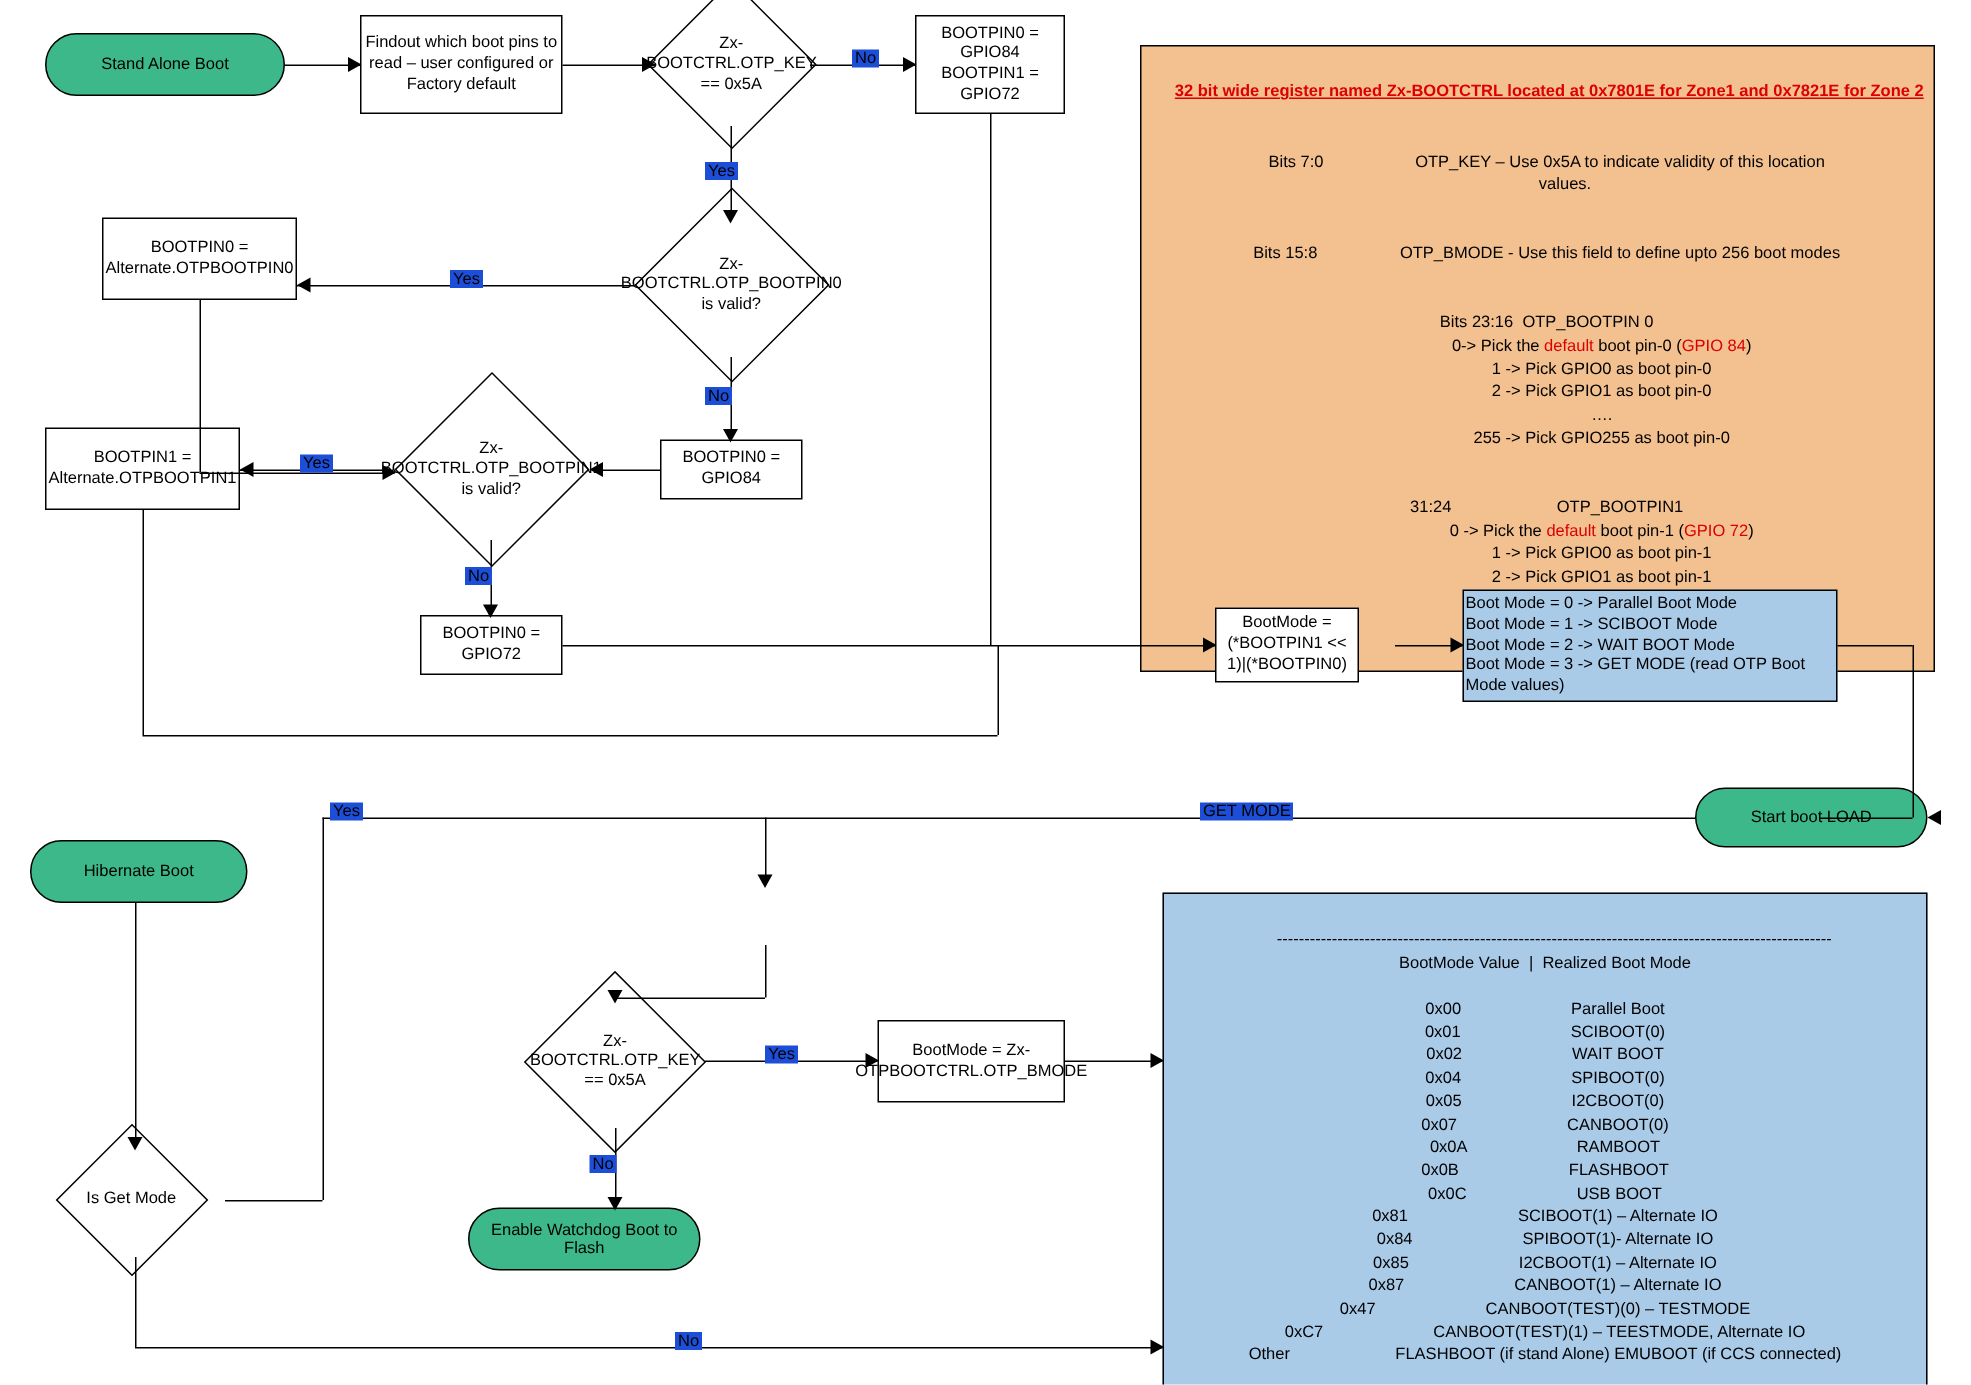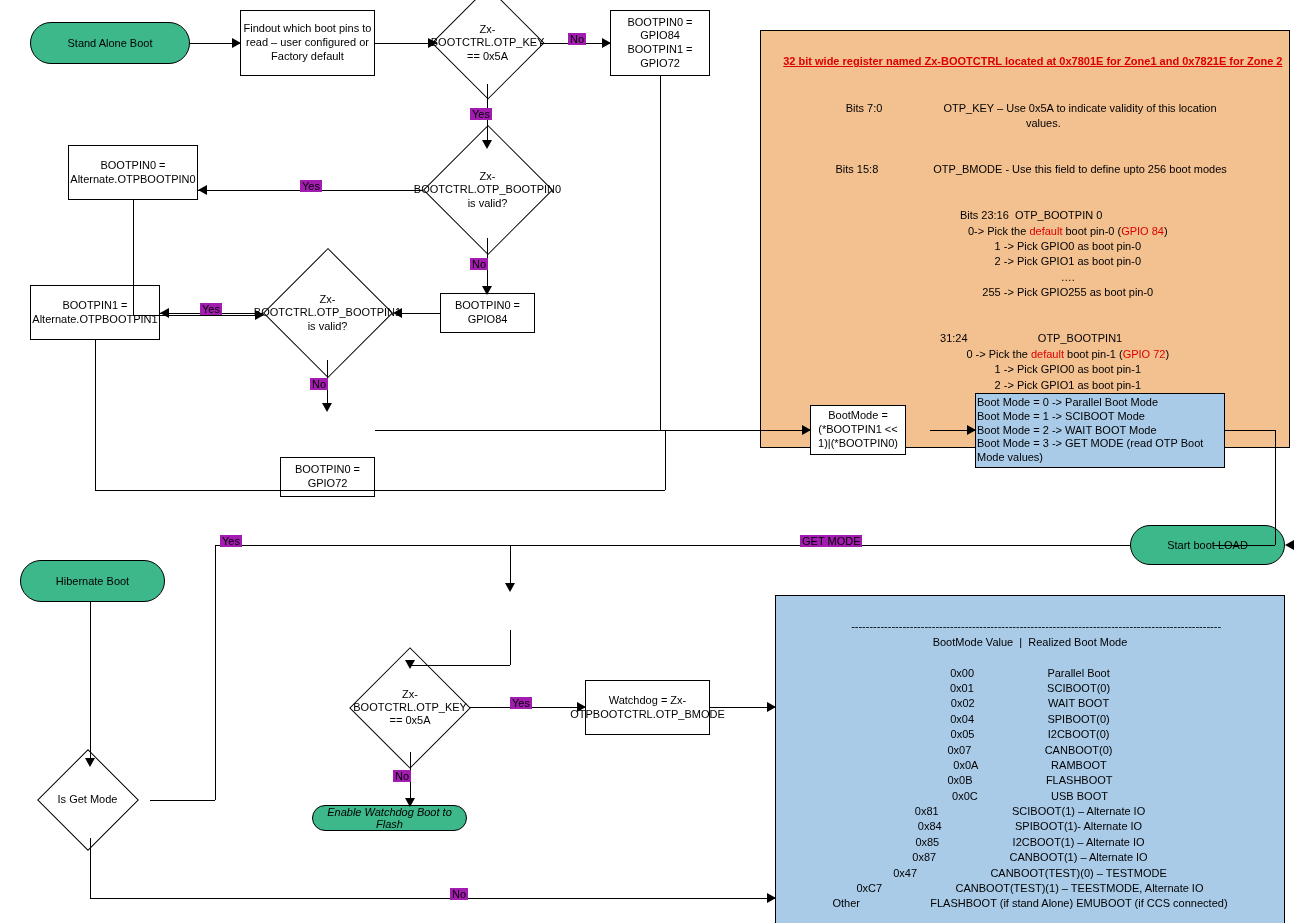--- a/index.html
+++ b/index.html
@@ -10,21 +10,21 @@
   .terminal.round{border-radius:24px;}
   .note{border:1px solid #000;padding:8px 10px;line-height:1.4;white-space:pre;text-align:center;}
   .note.orange{background:#f3c090;}
   .note.blue{background:#a9cbe8;}
   .note .red{color:#d00;}
   .note .ul{text-decoration:underline;font-weight:bold;}
   .box.blue{background:#a9cbe8;}
   .diamond-wrap{display:flex;align-items:center;justify-content:center;}
   .diamond{width:100%;height:100%;transform:rotate(45deg);border:1px solid #000;background:#fff;}
   .diamond-label{position:absolute;left:0;right:0;top:0;bottom:0;display:flex;align-items:center;justify-content:center;text-align:center;padding:0 10px;line-height:1.2;}
-  .edge-label{position:absolute;background:#a21caf;padding:0 2px;font-size:11px;text-align:right;}
+  .edge-label{position:absolute;background:#1d4ed8;padding:0 2px;font-size:11px;text-align:right;}
   .arrow-head{position:absolute;width:0;height:0;}
   .arrow-head.right{border-top:5px solid transparent;border-bottom:5px solid transparent;border-left:9px solid #000;}
   .arrow-head.left{border-top:5px solid transparent;border-bottom:5px solid transparent;border-right:9px solid #000;}
   .arrow-head.down{border-left:5px solid transparent;border-right:5px solid transparent;border-top:9px solid #000;}
   .hline{position:absolute;height:1px;background:#000;}
   .vline{position:absolute;width:1px;background:#000;}
 </style>
 </head>
 <body>
 
@@ -75,21 +75,21 @@
     <div class="diamond" style="width:90px;height:90px;"></div>
     <div class="diamond-label">
         <span>Zx-BOOTCTRL.OTP_BOOTPIN1 is valid?</span>
       </div>
   </div>
 
   <div class="box" style="left:30px;top:285px;width:130px;height:55px;">
       <span>BOOTPIN1 = Alternate.OTPBOOTPIN1</span>
     </div>
 
-  <div class="box" style="left:280px;top:410px;width:95px;height:40px;margin-top:47px;">
+  <div class="box" style="left:280px;top:410px;width:95px;height:40px;">
       <span>BOOTPIN0 = GPIO72</span>
     </div>
 
   <div class="box" style="left:810px;top:405px;width:96px;height:50px;">
       <span>BootMode = (*BOOTPIN1 &lt;&lt; 1)|(*BOOTPIN0)</span>
     </div>
 
   <div class="box blue" style="left:975px;top:393px;width:250px;height:75px;white-space:pre-line;text-align:left;justify-content:flex-start;"><span>Boot Mode = 0   -&gt; Parallel Boot Mode
 Boot Mode = 1  -&gt; SCIBOOT Mode
 Boot Mode = 2 -&gt; WAIT BOOT Mode
@@ -105,24 +105,24 @@
 
 
   <div class="diamond-wrap" style="left:345px;top:660px;width:130px;height:95px;">
     <div class="diamond" style="width:84px;height:84px;"></div>
     <div class="diamond-label">
         <span>Zx-BOOTCTRL.OTP_KEY == 0x5A</span>
       </div>
   </div>
 
   <div class="box" style="left:585px;top:680px;width:125px;height:55px;">
-      <span>Watchdog = Zx-OTPBOOTCTRL.OTP_BMODE</span>
-    </div>
-
-  <div class="terminal round" style="left:312px;top:805px;width:155px;height:26px;font-style:italic;">
+      <span>BootMode = Zx-OTPBOOTCTRL.OTP_BMODE</span>
+    </div>
+
+  <div class="terminal round" style="left:312px;top:805px;width:155px;height:42px;">
       <span>Enable Watchdog Boot to Flash</span>
     </div>
 
   <div class="diamond-wrap" style="left:20px;top:760px;width:135px;height:80px;">
     <div class="diamond" style="width:70px;height:70px;"></div>
     <div class="diamond-label">
         <span>Is Get Mode</span>
       </div>
   </div>
 

